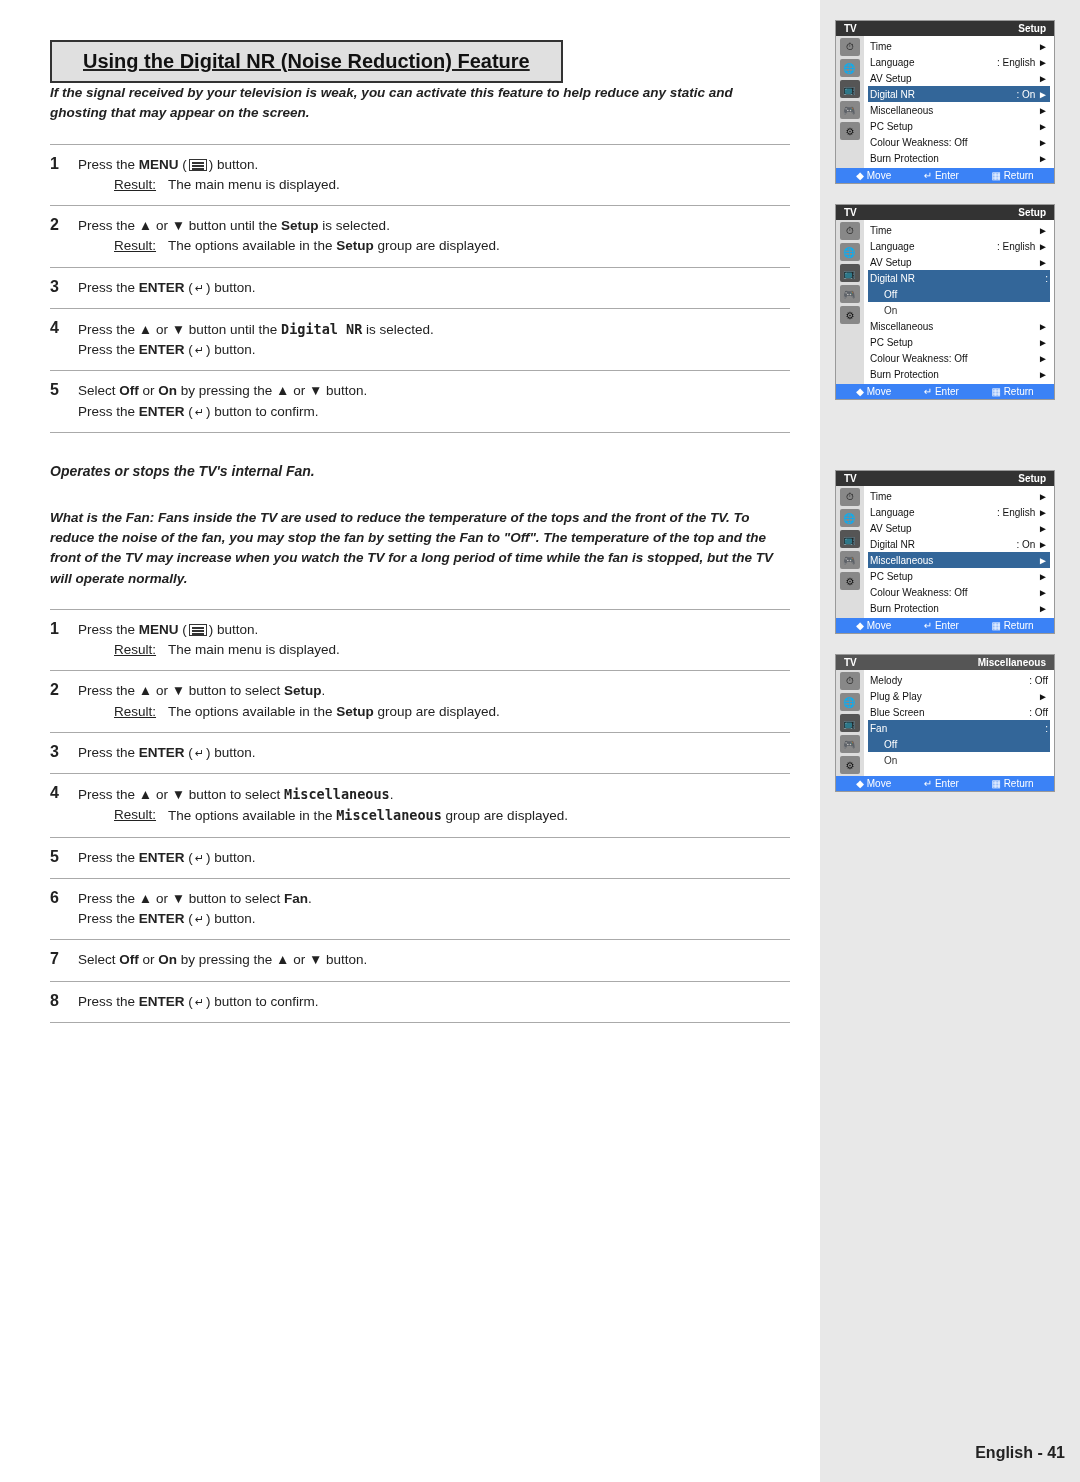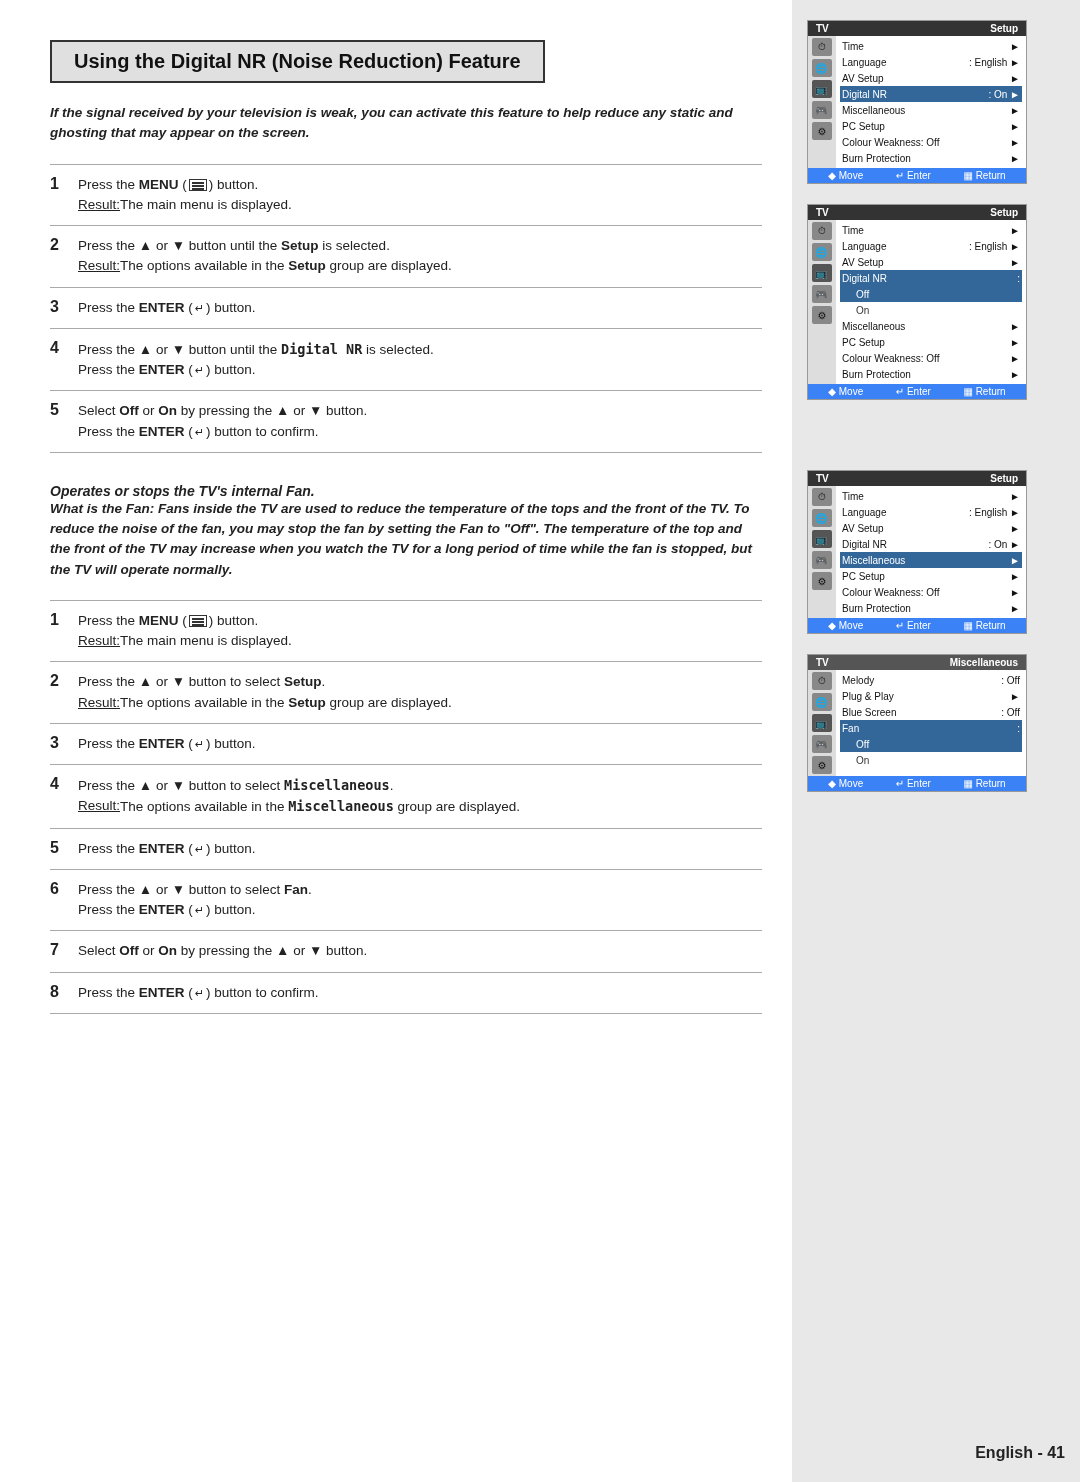--- a/index.html
+++ b/index.html
@@ -20,36 +20,36 @@
       display: flex;
       flex-direction: row;
     }
 
     .main-content {
       flex: 1;
       padding: 40px 30px 40px 50px;
     }
 
     .right-sidebar {
-      width: 288px;
+      width: 260px;
       background: #e8e8e8;
       padding: 20px 15px;
       display: flex;
       flex-direction: column;
       gap: 20px;
       justify-content: space-between;
     }
 
     
     .section-header {
       border: 2px solid #333;
       background: #e0e0e0;
-      padding: 8px 22px;
-      margin-bottom: 20px;
+      padding: 8px 31px;
       display: inline-block;
+      text-decoration: underline;
     }
 
     .section-header h2 {
       font-size: 20px;
       font-weight: bold;
       color: #111;
     }
 
     
     .intro-text {
@@ -84,21 +84,22 @@
     }
 
     .step-content {
       padding: 10px 0;
       font-size: 13.5px;
       line-height: 1.5;
     }
 
     .step-content .result-line {
       display: flex;
-      gap: 0;
+      gap: 12px;
+      margin-left: 36px;
     }
 
     .result-label {
       text-decoration: underline;
       white-space: nowrap;
     }
 
     
     .tv-screen {
       background: #fff;
@@ -297,21 +298,21 @@
               Select <strong>Off</strong> or <strong>On</strong> by pressing the ▲ or ▼ button.<br>
               Press the <strong>ENTER</strong> (<span class="enter-icon">↵</span>) button to confirm.
             </td>
           </tr>
         </tbody>
       </table>
     </div>
 
     <div class="section2">
 
-      <p class="bold-italic" style="margin-bottom:0;">Operates or stops the TV's internal Fan.</p>
+      <p class="bold-italic" style="margin-bottom:29px;">Operates or stops the TV's internal Fan.</p>
       <p class="intro-text" style="margin-bottom:20px;">What is the Fan: Fans inside the TV are used to reduce the temperature of the tops and the front of the TV. To reduce the noise of the fan, you may stop the fan by setting the Fan to "Off". The temperature of the top and the front of the TV may increase when you watch the TV for a long period of time while the fan is stopped, but the TV will operate normally.</p>
 
       <table class="steps-table">
         <tbody>
           <tr>
             <td class="step-num">1</td>
             <td class="step-content">
               Press the <strong>MENU</strong> (<span class="menu-icon"></span>) button.<br>
               <span class="result-line">
                 <span class="result-label">Result:</span>

